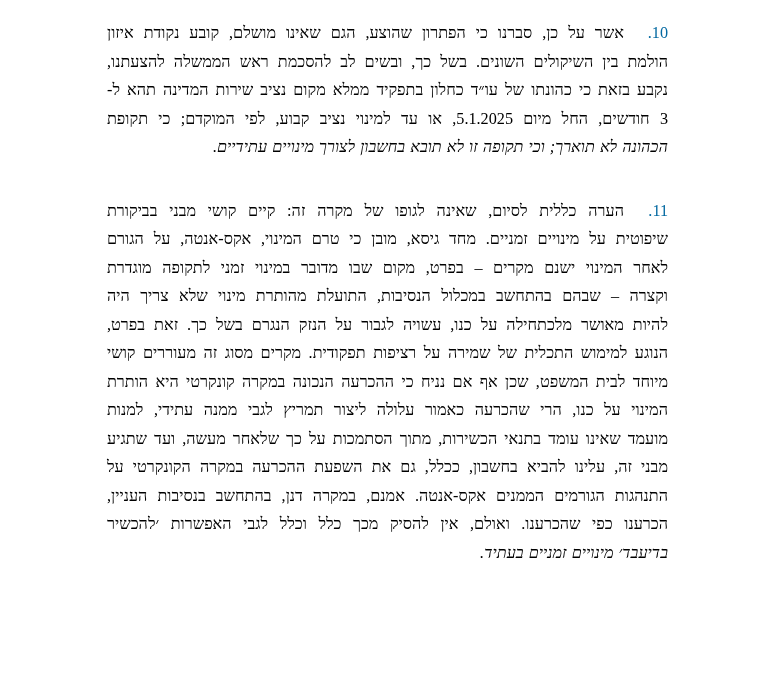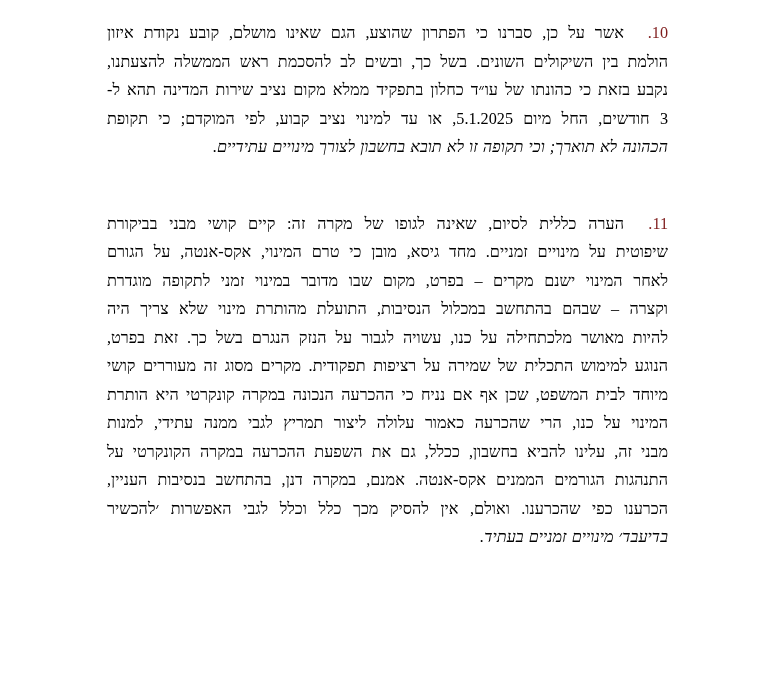--- a/index.html
+++ b/index.html
@@ -24,34 +24,34 @@
     .para {
       direction: rtl;
       text-align: justify;
       text-align-last: right;
       font-size: 16.2px;
       line-height: 28.5px;
       word-spacing: 1px;
       margin: 0;
     }
     .para + .para {
-      margin-top: 48px;
+      margin-top: 35px;
     }
     .para .line {
       display: block;
       text-align: justify;
       text-align-last: justify;
       white-space: nowrap;
     }
     .para .line.last {
       text-align-last: right;
       font-style: italic;
     }
     .num {
-      color: #7f1d1d;
+      color: #0369a1;
       display: inline-block;
       width: 44px;
       text-align: right;
       direction: rtl;
     }
   </style>
 </head>
 <body>
 
 <div class="page">
@@ -66,19 +66,20 @@
 
   <p class="para">
     <span class="line"><span class="num">11.</span><span>הערה כללית לסיום, שאינה לגופו של מקרה זה: קיים קושי מבני בביקורת</span></span>
     <span class="line">שיפוטית על מינויים זמניים. מחד גיסא, מובן כי טרם המינוי, אקס-אנטה, על הגורם</span>
     <span class="line">לאחר המינוי ישנם מקרים – בפרט, מקום שבו מדובר במינוי זמני לתקופה מוגדרת</span>
     <span class="line">וקצרה – שבהם בהתחשב במכלול הנסיבות, התועלת מהותרת מינוי שלא צריך היה</span>
     <span class="line">להיות מאושר מלכתחילה על כנו, עשויה לגבור על הנזק הנגרם בשל כך. זאת בפרט,</span>
     <span class="line">הנוגע למימוש התכלית של שמירה על רציפות תפקודית. מקרים מסוג זה מעוררים קושי</span>
     <span class="line">מיוחד לבית המשפט, שכן אף אם נניח כי ההכרעה הנכונה במקרה קונקרטי היא הותרת</span>
     <span class="line">המינוי על כנו, הרי שהכרעה כאמור עלולה ליצור תמריץ לגבי ממנה עתידי, למנות</span>
+    <span class="line">מועמד שאינו עומד בתנאי הכשירות, מתוך הסתמכות על כך שלאחר מעשה, ועד שתגיע</span>
     <span class="line">מבני זה, עלינו להביא בחשבון, ככלל, גם את השפעת ההכרעה במקרה הקונקרטי על</span>
     <span class="line">התנהגות הגורמים הממנים אקס-אנטה. אמנם, במקרה דנן, בהתחשב בנסיבות העניין,</span>
     <span class="line">הכרענו כפי שהכרענו. ואולם, אין להסיק מכך כלל וכלל לגבי האפשרות ׳להכשיר</span>
     <span class="line last">בדיעבד׳ מינויים זמניים בעתיד.</span>
   </p>
 
 </div>
 
 </body></html>

